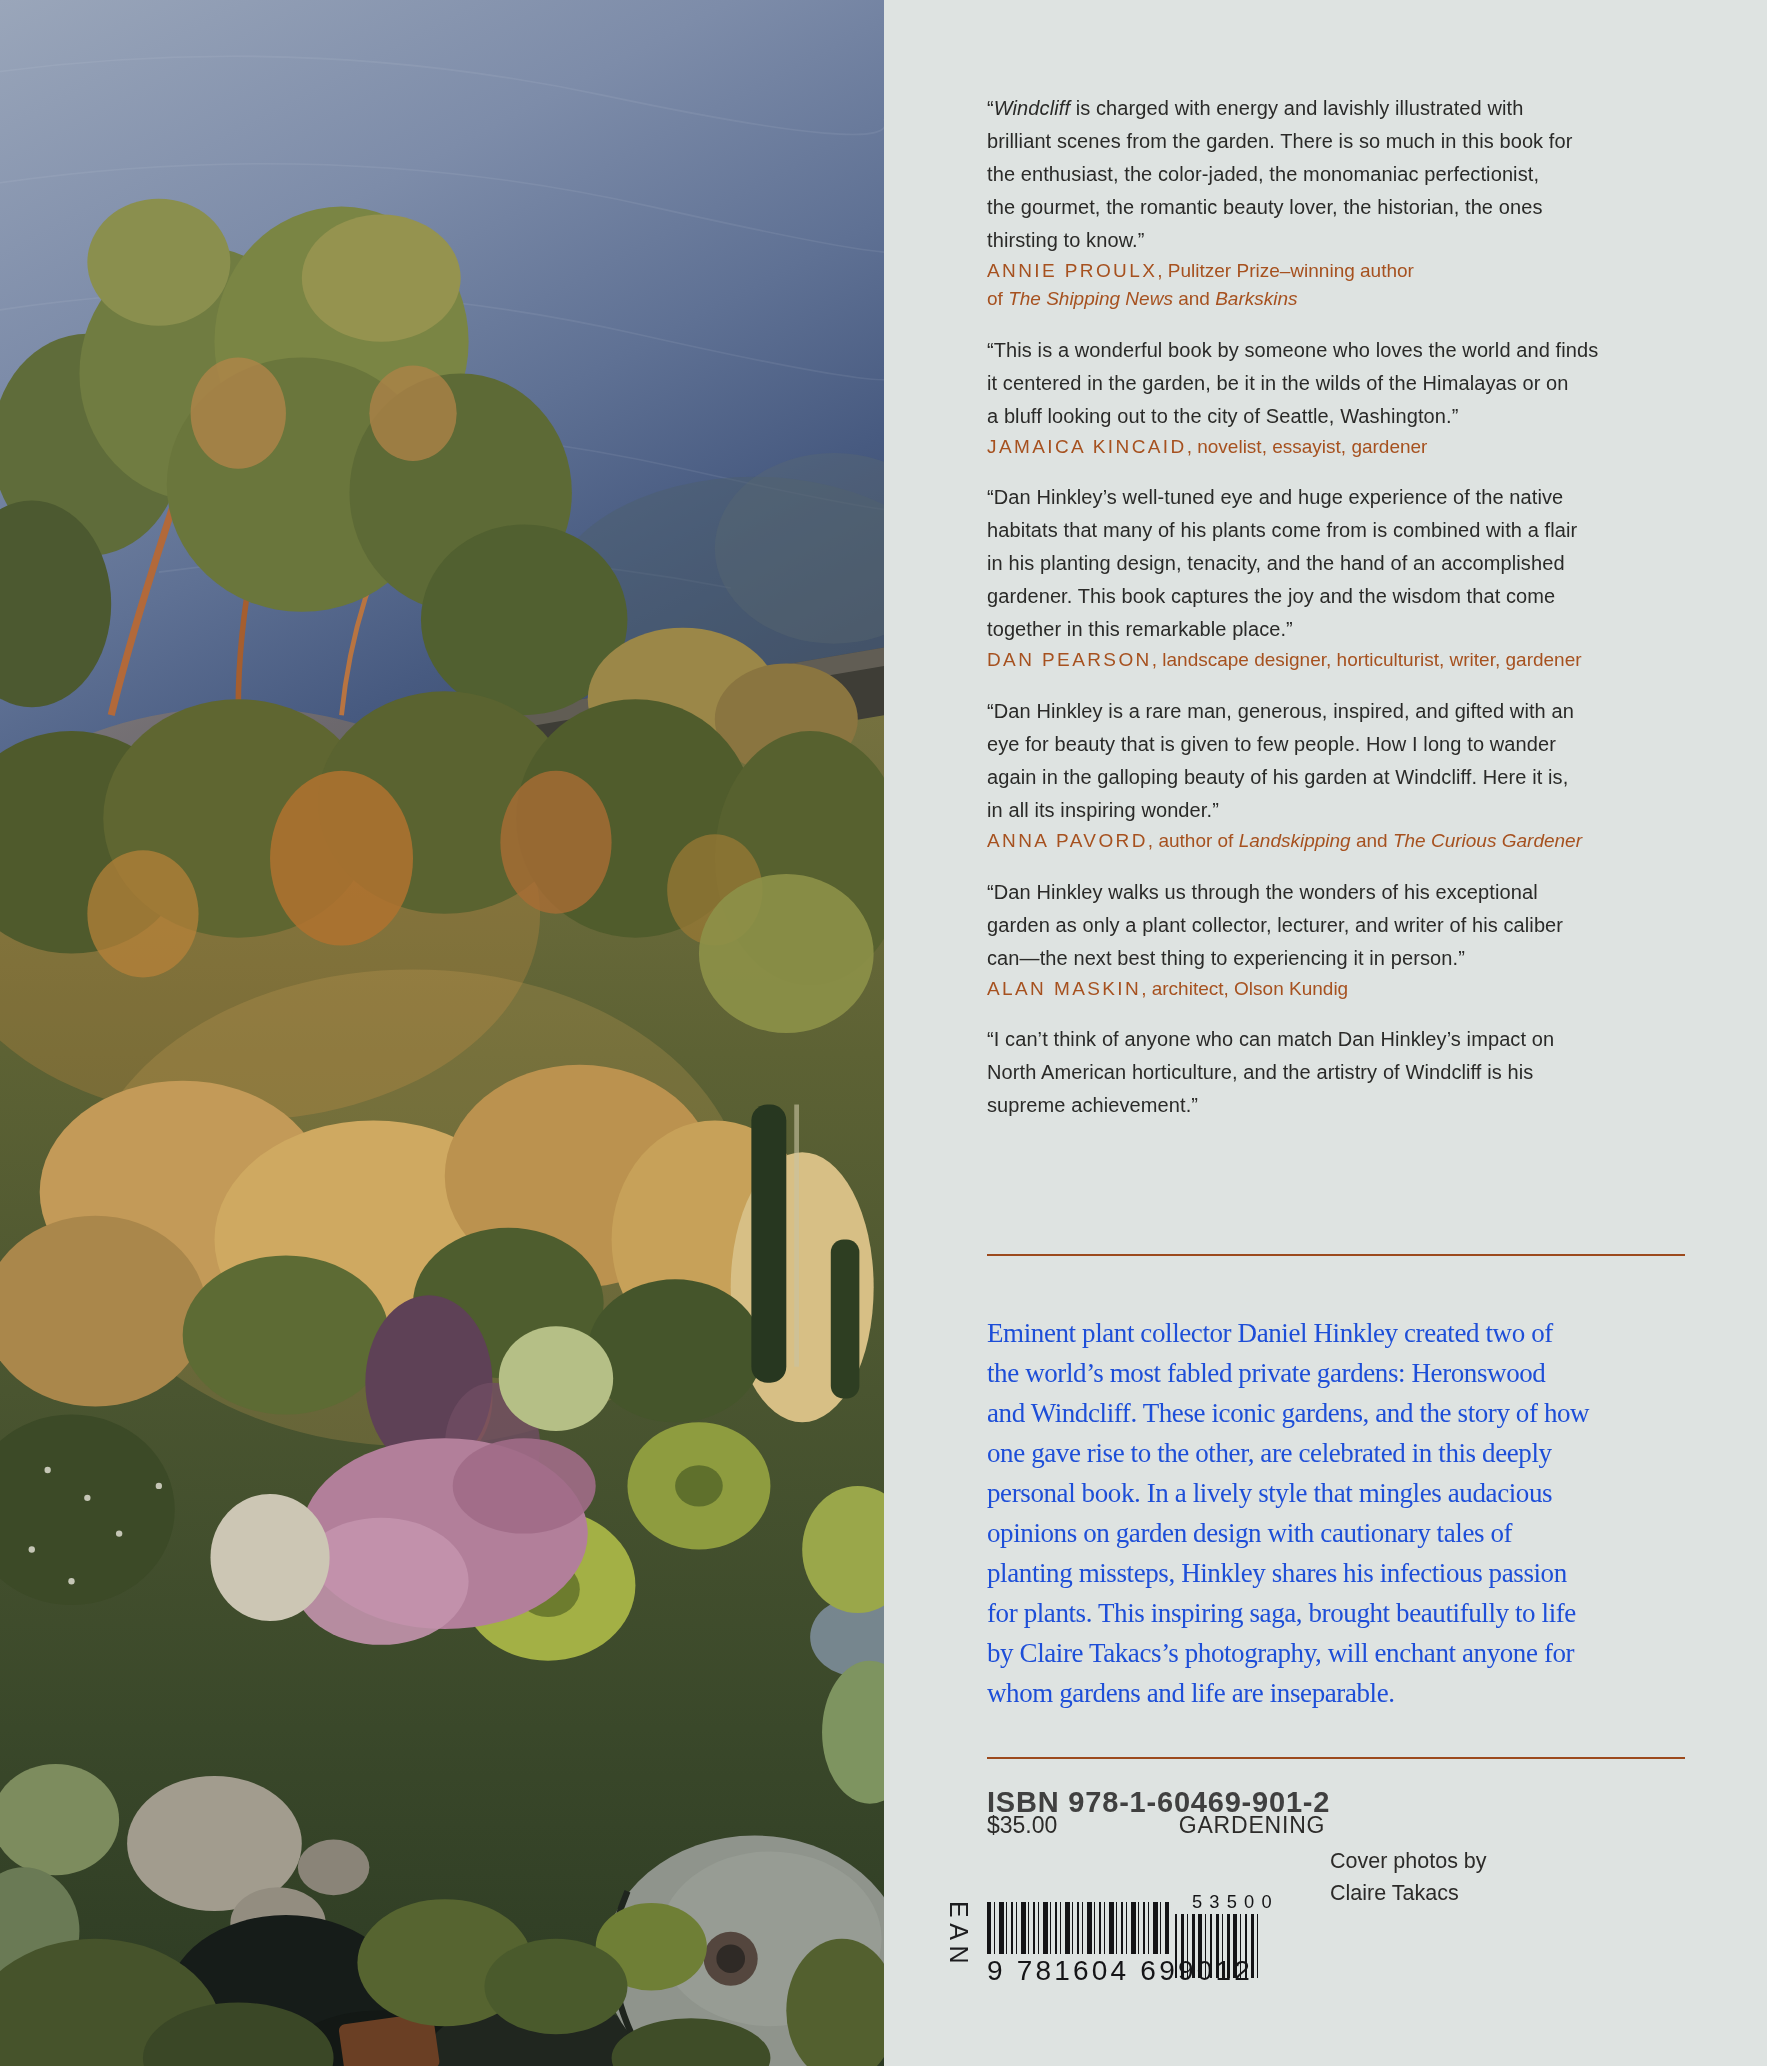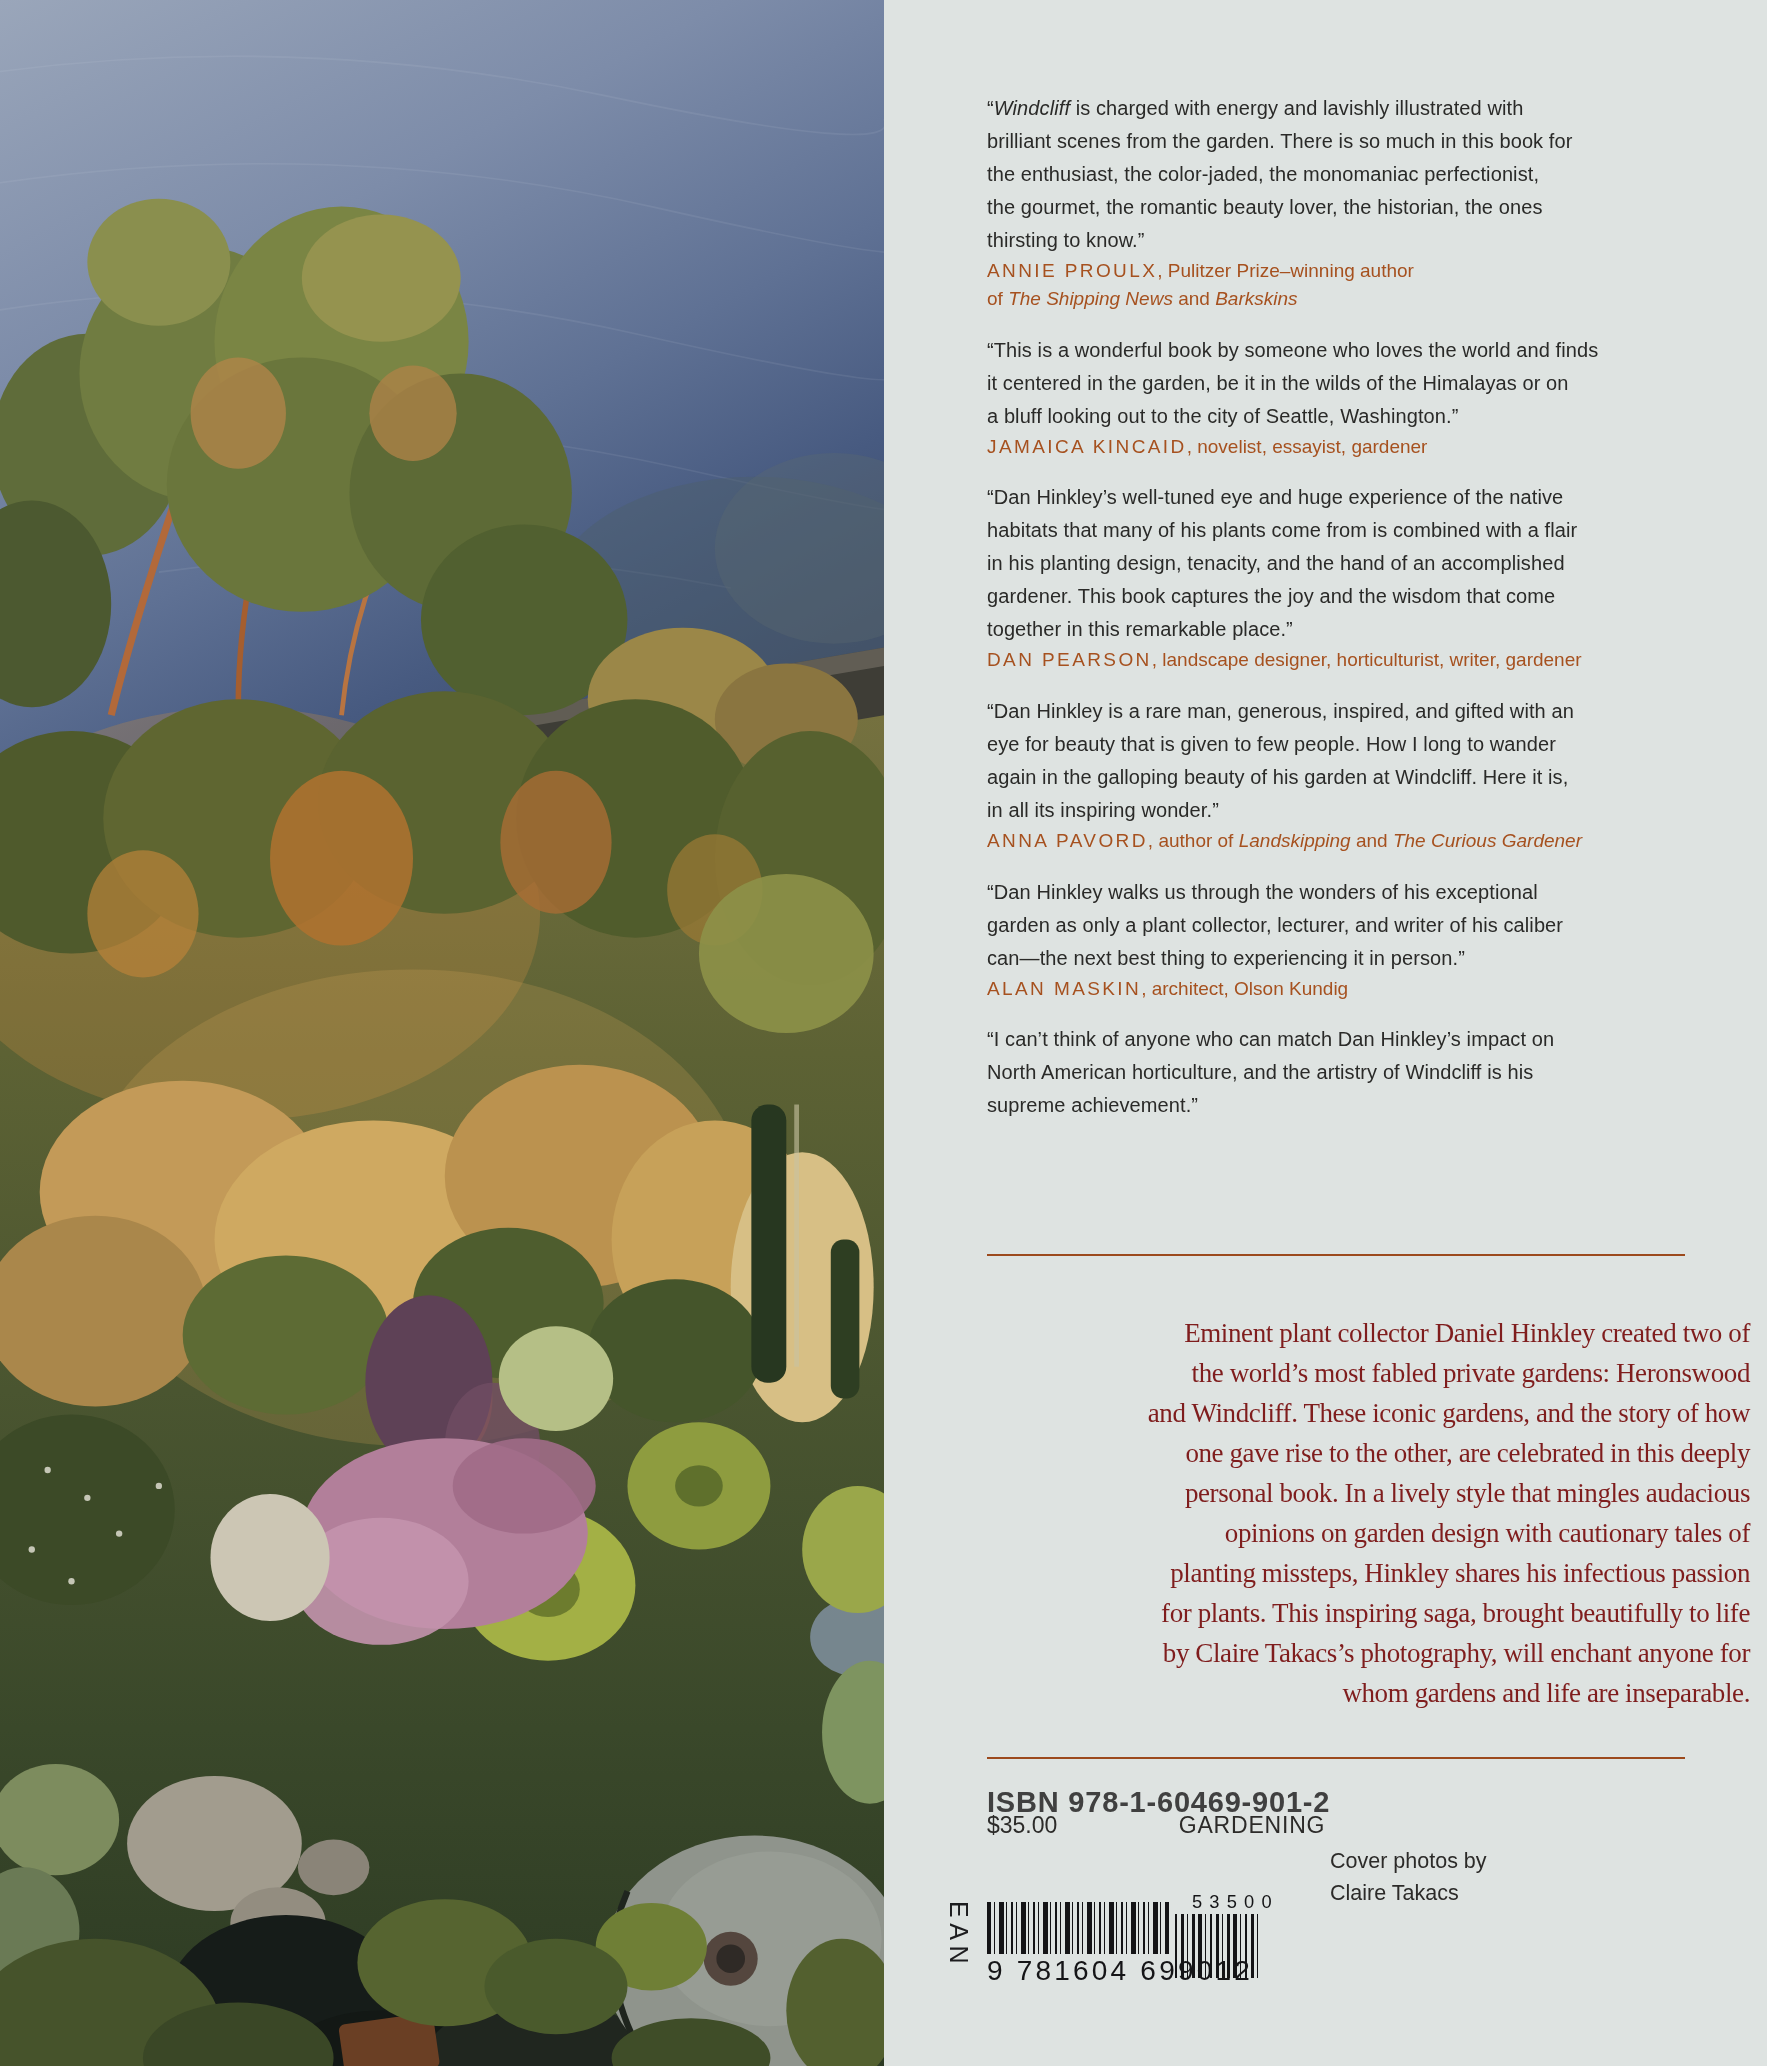--- a/index.html
+++ b/index.html
@@ -20,21 +20,21 @@
   figcaption{font-size:19px;line-height:28px;color:#a6511f;white-space:pre-line;}
   .attr-name{letter-spacing:2.4px;}
   .attr-role em{font-style:italic;}
 
   .divider{position:absolute;left:103px;width:698px;height:2.4px;background:#9c4a1d;}
   .divider-1{top:1254px;}
   .divider-2{top:1757px;}
 
   .desc{position:absolute;left:103px;top:1313px;width:763px;margin:0;
         font-family:"Liberation Serif",serif;font-size:27px;line-height:40px;
-        color:#7f1d1d;white-space:pre-line;letter-spacing:-0.4px;text-align:right;}
+        color:#1d4ed8;white-space:pre-line;letter-spacing:-0.4px;}
 
   .meta-row{position:absolute;left:103px;top:1812px;font-size:23px;color:#2c2b29;}
   .price{display:inline-block;}
   .category{display:inline-block;margin-left:115px;letter-spacing:0.8px;}
 
   .isbn{position:absolute;left:103px;top:1786px;font-size:29px;font-weight:700;letter-spacing:0.8px;color:#404040;}
   .ean{position:absolute;left:60px;top:1901px;writing-mode:vertical-rl;font-size:25px;letter-spacing:5.6px;color:#1d1d1f;}
   .bars-main{position:absolute;left:103px;top:1902px;width:178px;height:52px;
      border-left:2.4px solid #141416;border-right:2.4px solid #141416;
      background:repeating-linear-gradient(90deg,#141416 0 2.4px,transparent 2.4px 4.8px,#141416 4.8px 6.4px,transparent 6.4px 10.3px,#141416 10.3px 15px,transparent 15px 16.7px,#141416 16.7px 18.3px,transparent 18.3px 22px);}

